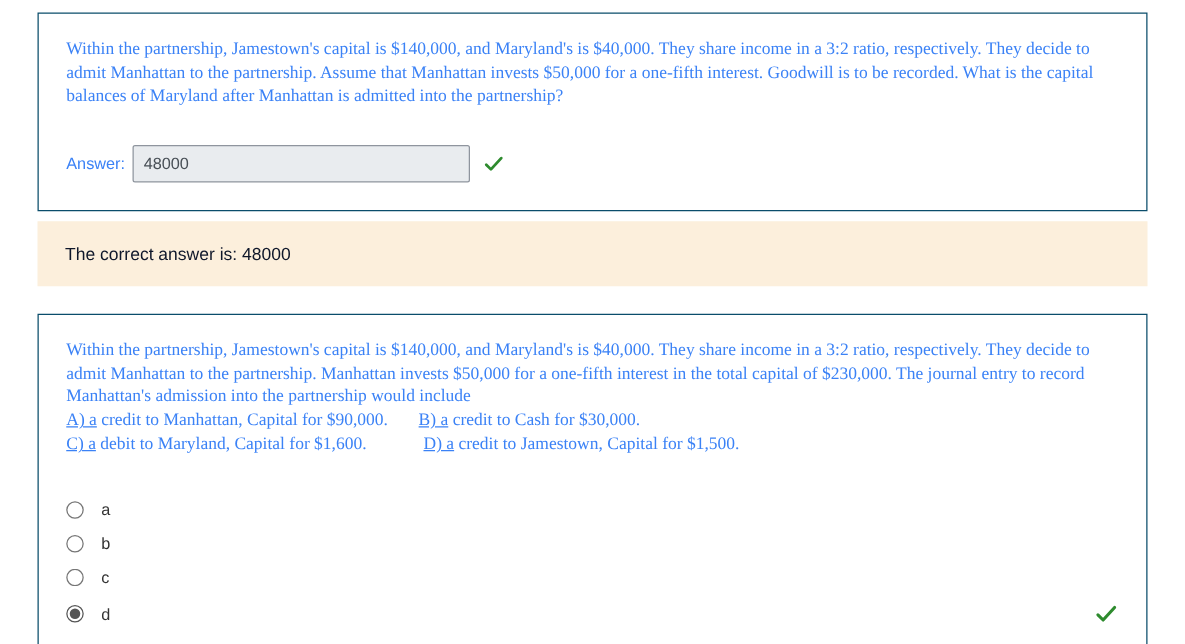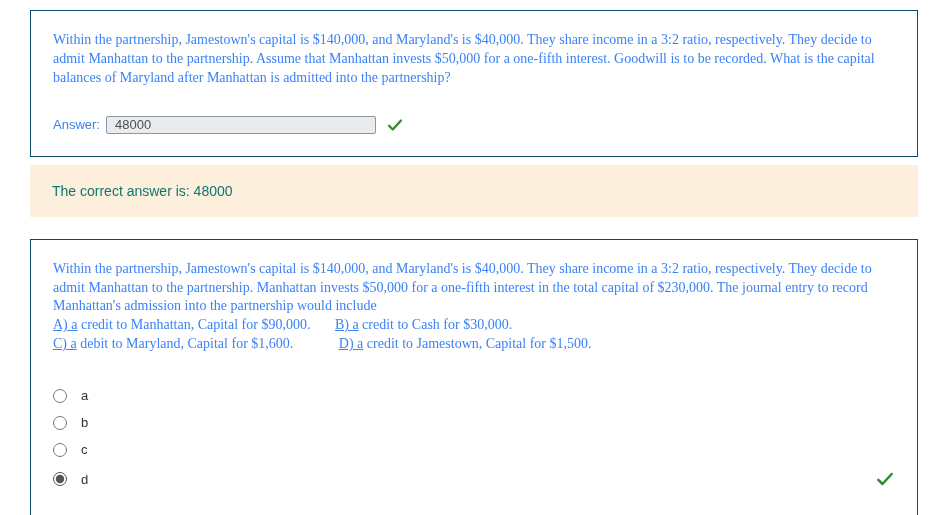--- a/index.html
+++ b/index.html
@@ -32,21 +32,21 @@
     align-items: center;
     gap: 6px;
   }
   .ans-label {
     font-family: Arial, sans-serif;
     font-size: 13px;
     color: #3b82f6;
   }
   .ans-input {
     width: 270px;
-    height: 18px;
+    height: 30px;
     padding: 4px 8px;
     font-size: 13px;
     border: 1px solid #8f959e;
     background: #e9ecef;
     color: #495057;
     border-radius: 2px;
   }
   .check-icon {
     width: 18px;
     height: 18px;
@@ -60,21 +60,21 @@
   .check-icon-big {
     width: 20px;
     height: 20px;
   }
   .feedback-box {
     background: #fcefdc;
     padding: 18px 22px;
     margin-bottom: 22px;
     font-family: Arial, sans-serif;
     font-size: 14px;
-    color: #0f766e;
+    color: #0f172a;
   }
   .options {
     margin-top: 6px;
   }
   .opt-row {
     display: flex;
     align-items: center;
     gap: 14px;
     width: 100%;
     padding: 6px 0;

